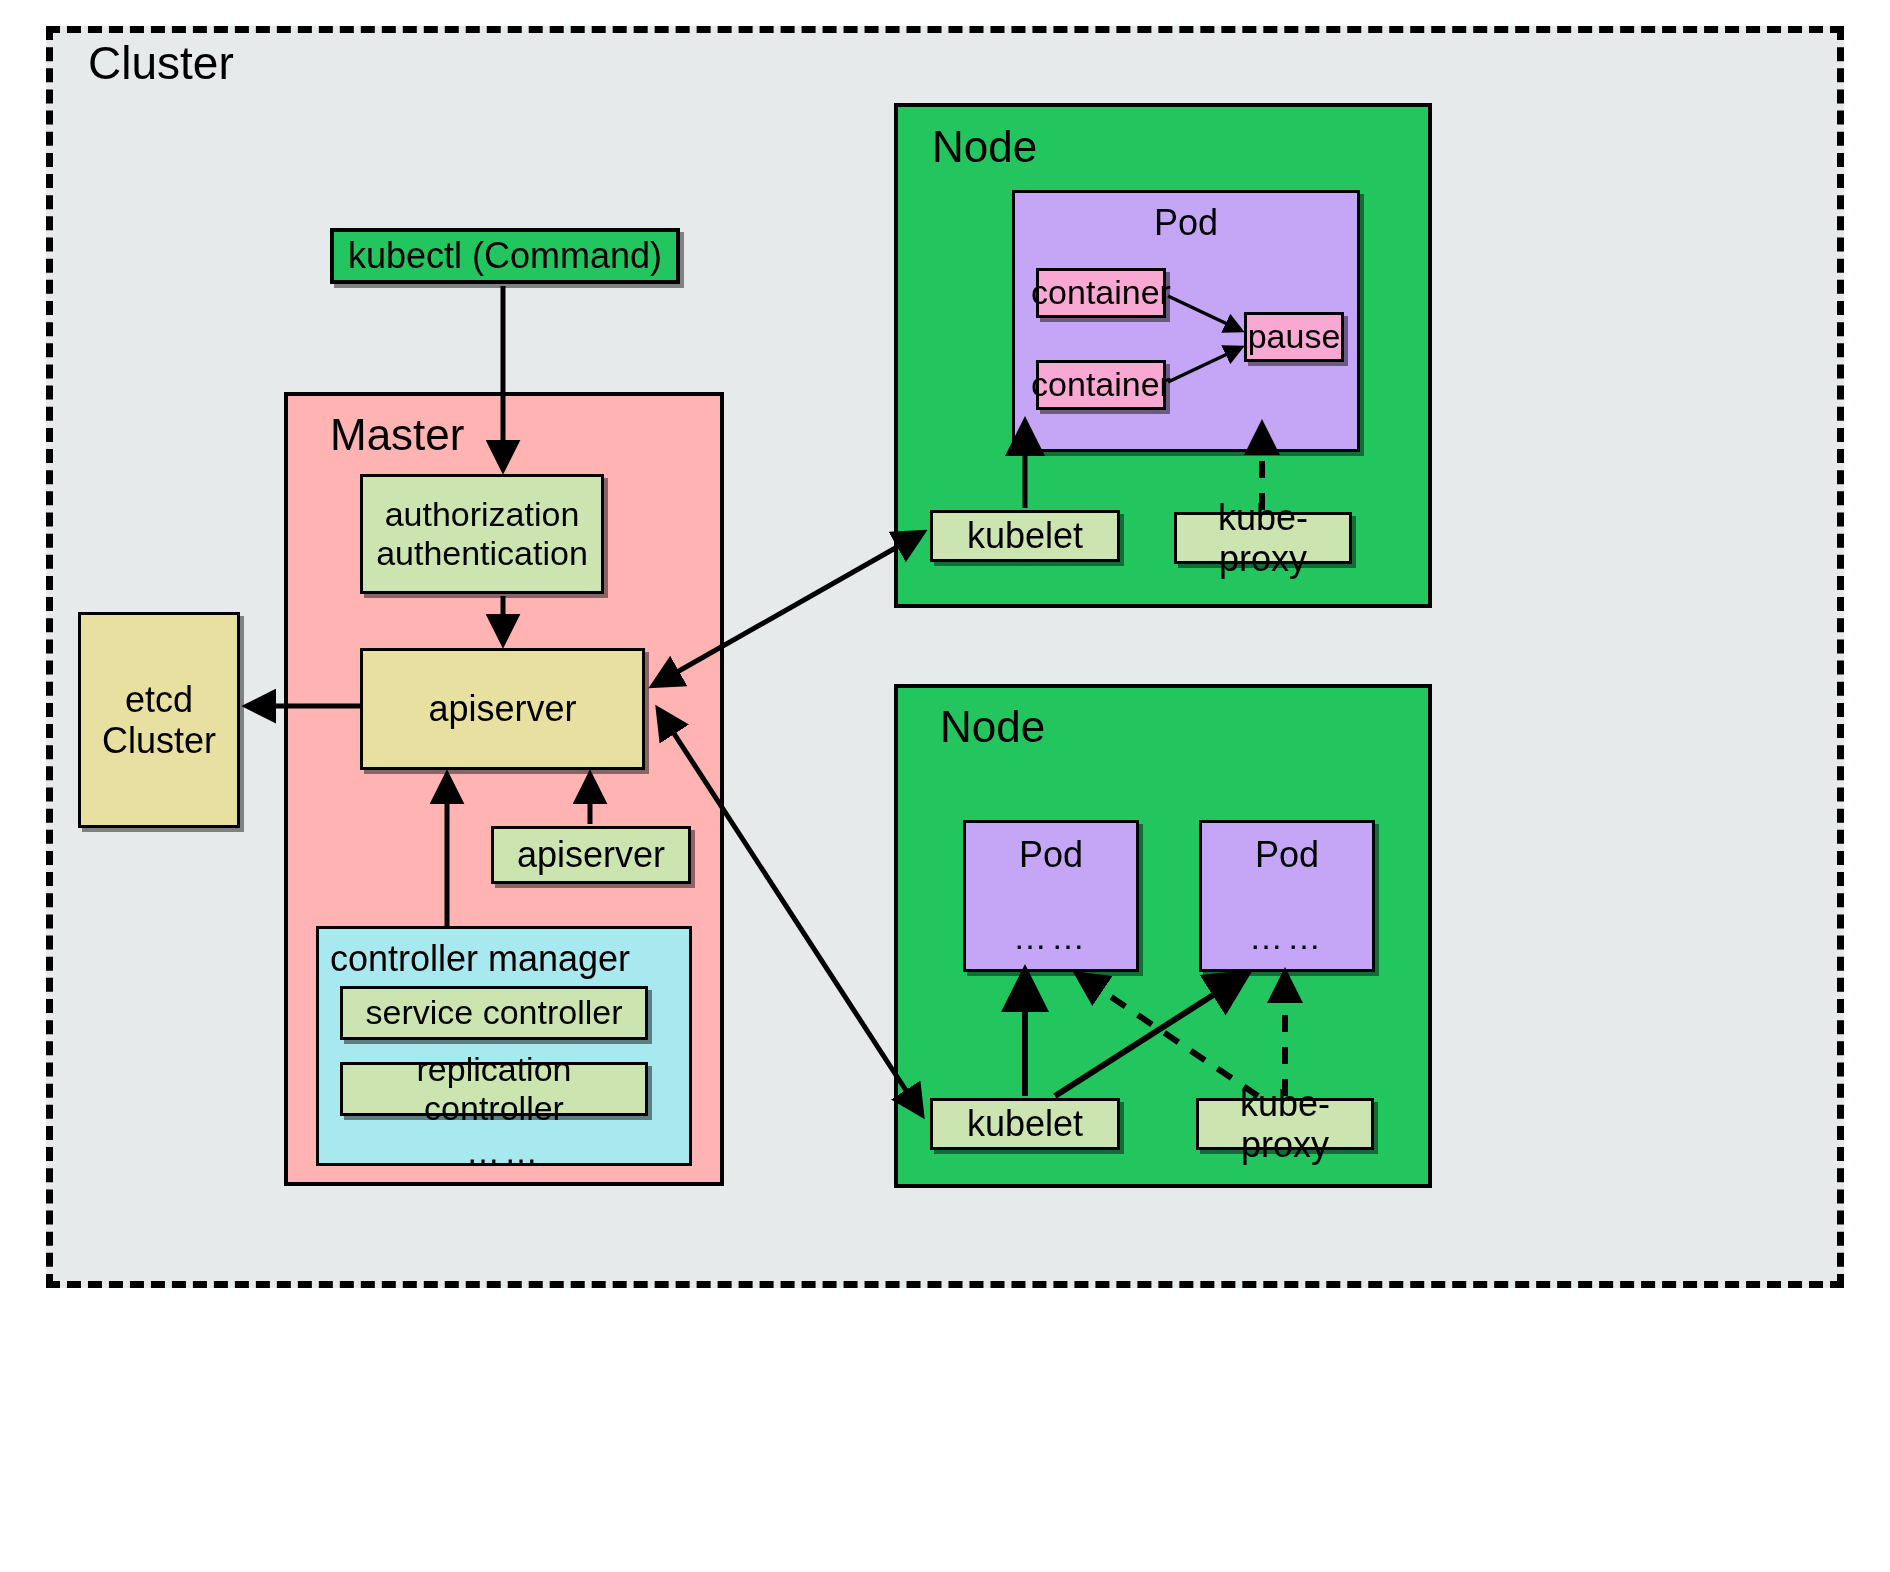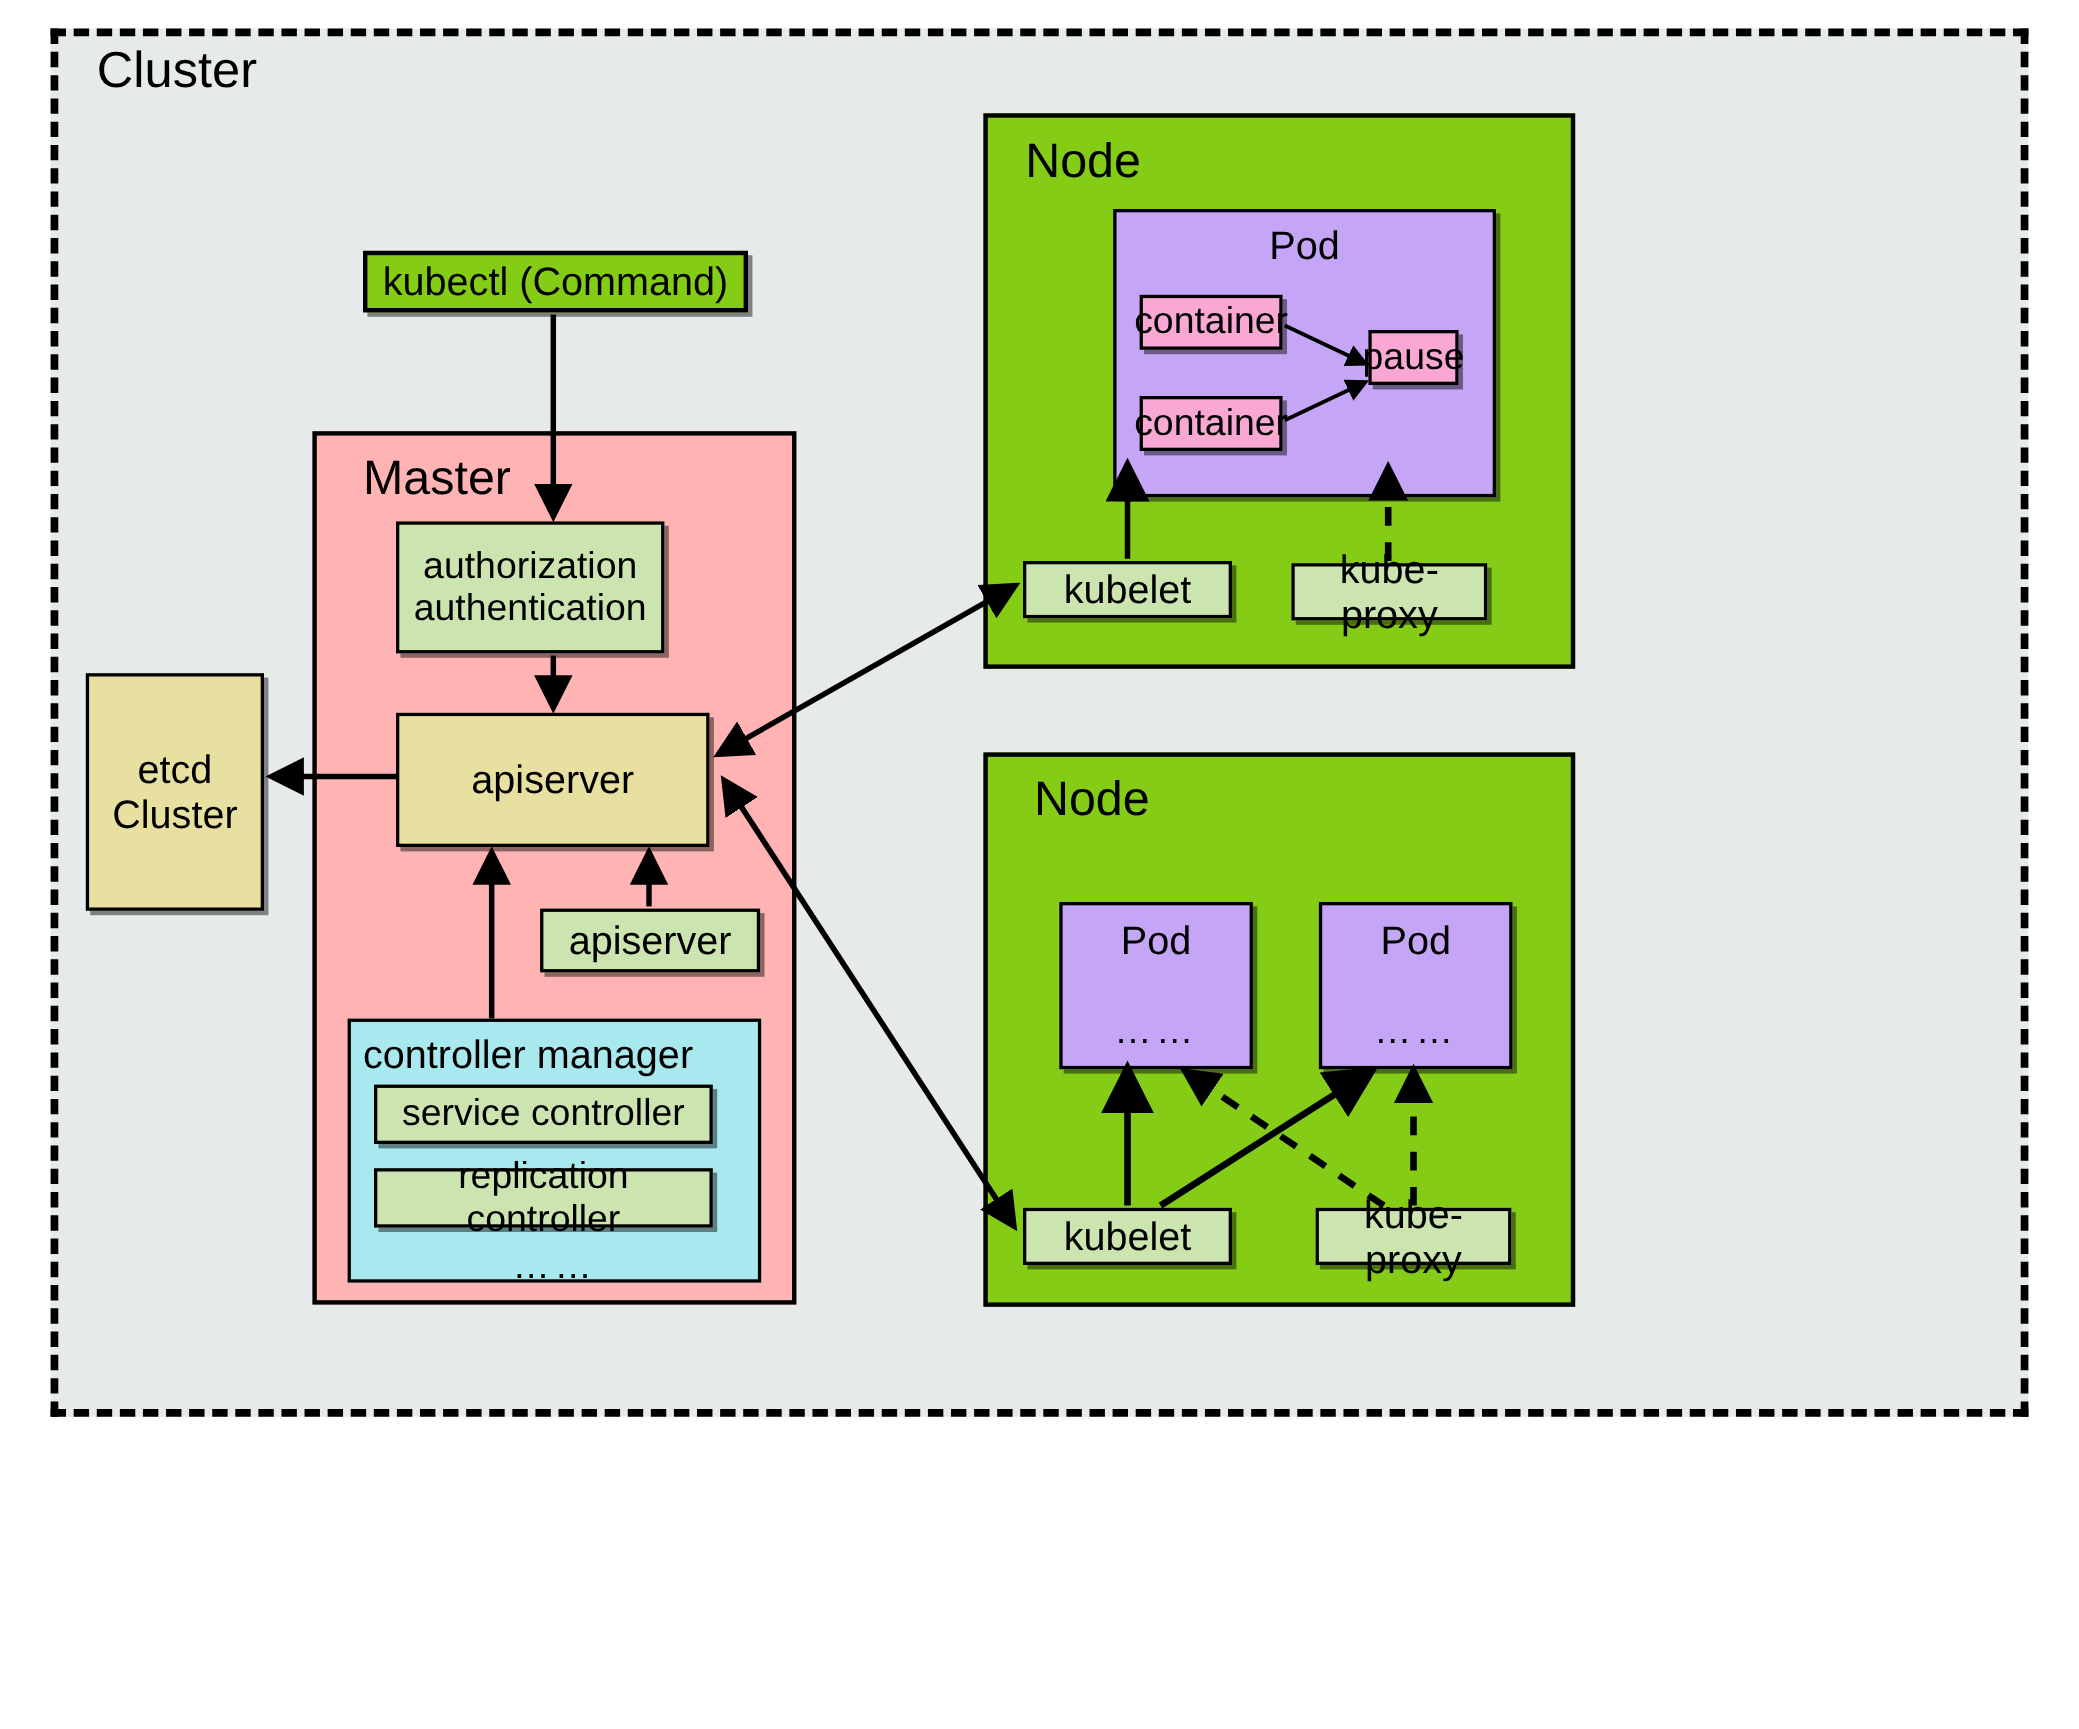--- a/index.html
+++ b/index.html
@@ -12,21 +12,21 @@
     position:absolute;left:46px;top:26px;width:1798px;height:1262px;
     background:#e6eaeb;border:7px dashed #000;box-sizing:border-box;
   }
   .group-title{position:absolute;color:#000;font-weight:400;}
 
   
   .bx{position:absolute;box-sizing:border-box;border:3px solid #000;display:flex;align-items:center;justify-content:center;text-align:center;line-height:1.15;}
   .bx.big{border-width:4px;}
   .bx.plain{border-width:3px;}
 
-  .c-blue{background:#84cc16;}
+  .c-blue{background:#22c55e;}
   .c-red{background:#ffb3b3;}
   .c-green{background:#cce5b0;}
   .c-yellow{background:#e8e0a0;}
   .c-cyan{background:#a8e8ef;}
   .c-purple{background:#c5a5f5;}
   .c-lightcyan{background:#f9a8d4;}
 
   svg#wires{position:absolute;left:0;top:0;width:1890px;height:1572px;pointer-events:none;}
   .ln{stroke:#000;stroke-width:5;fill:none;}
   .ln-thin{stroke:#000;stroke-width:3.5;fill:none;}
@@ -90,21 +90,21 @@
 
   <div class="bx plain c-purple shadow" style="left:1012px;top:190px;width:348px;height:262px;display:block;"></div>
   <div class="group-title label-pod" style="left:1012px;top:202px;width:348px;text-align:center;">Pod</div>
 
   <div class="bx plain c-lightcyan shadow t32" style="left:1036px;top:268px;width:130px;height:50px;">
     <span>container</span>
   </div>
   <div class="bx plain c-lightcyan shadow t32" style="left:1036px;top:360px;width:130px;height:50px;">
     <span>container</span>
   </div>
-  <div class="bx plain c-lightcyan shadow t32" style="left:1244px;top:300px;width:82px;height:50px;text-align:center;">
+  <div class="bx plain c-lightcyan shadow t32" style="left:1244px;top:312px;width:100px;height:50px;text-align:center;">
     <span>pause</span>
   </div>
 
   <div class="bx plain c-green shadow t34" style="left:930px;top:510px;width:190px;height:52px;">
     <span>kubelet</span>
   </div>
   <div class="bx plain c-green shadow t34" style="left:1174px;top:512px;width:178px;height:52px;">
     <span>kube-proxy</span>
   </div>
 

